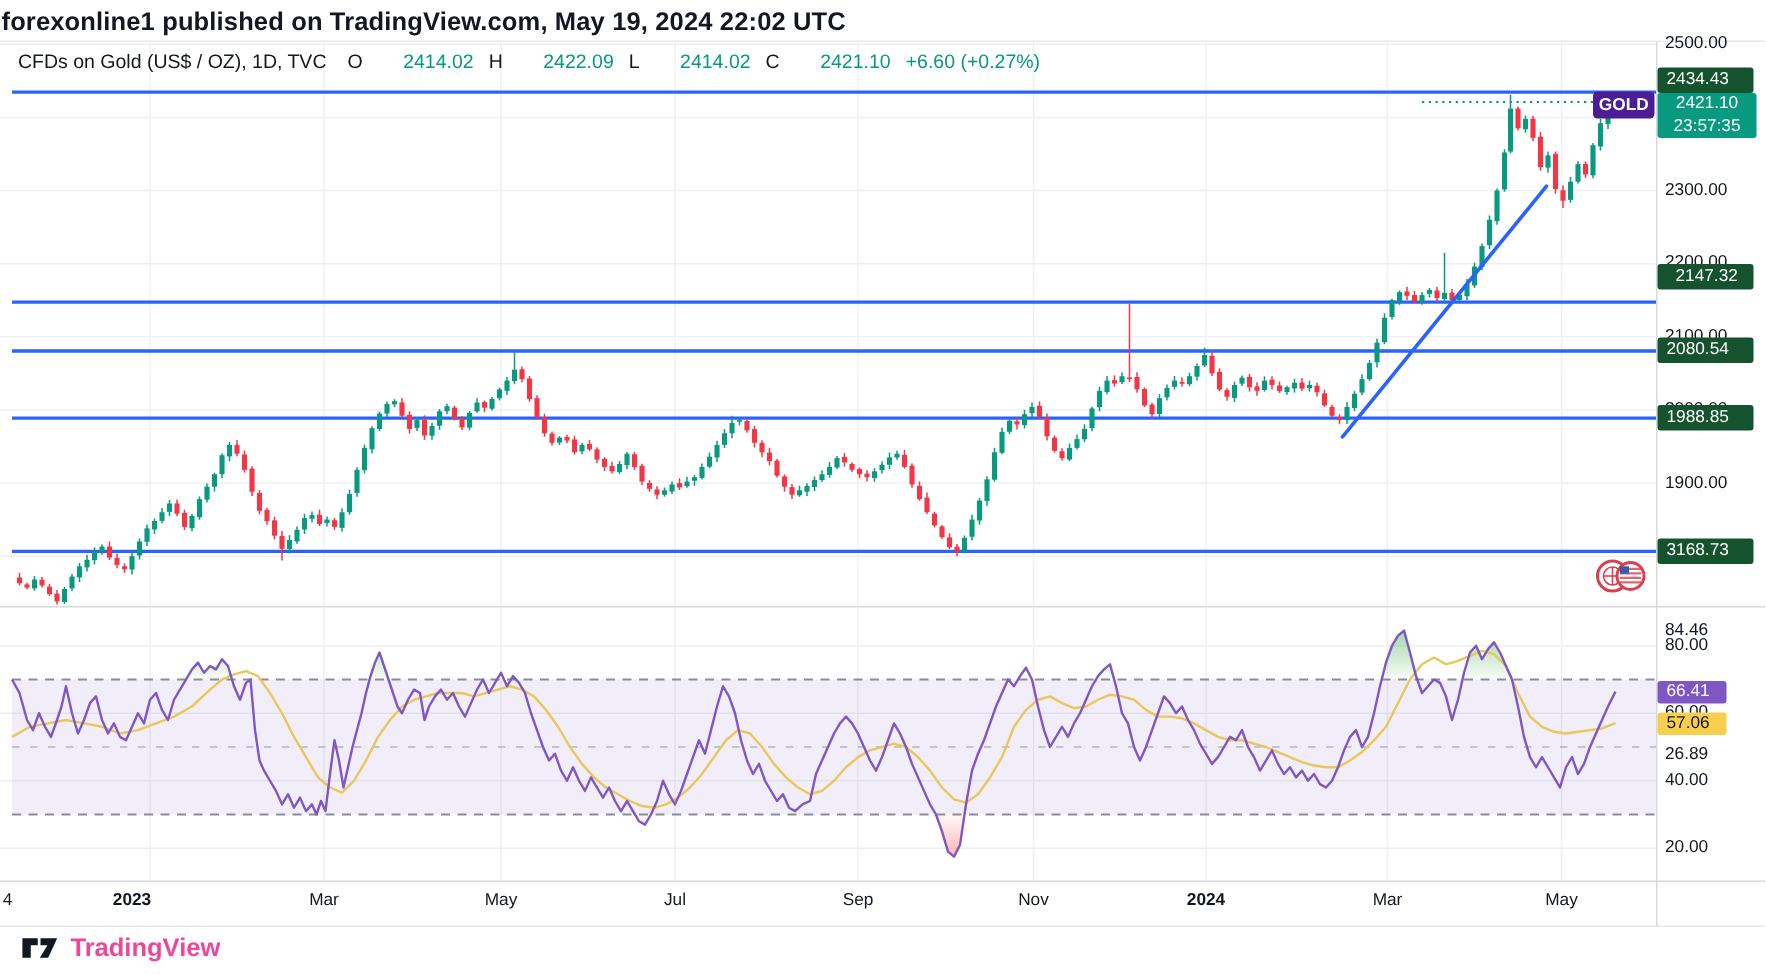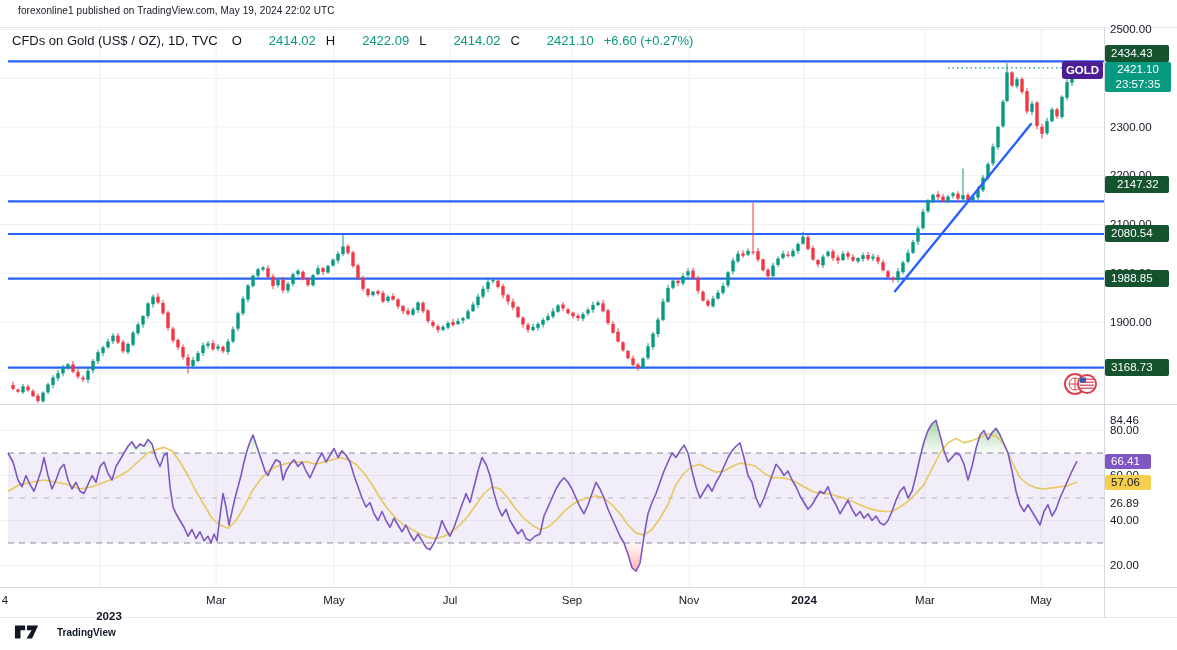--- a/index.html
+++ b/index.html
@@ -1,19 +1,19 @@
 <!DOCTYPE html>
 <html><head>
 <meta charset="utf-8">
 <style>
   html,body{margin:0;padding:0;background:#fff;}
   .wrap{position:relative;width:1177px;height:650px;background:#fff;overflow:hidden;
         font-family:"Liberation Sans",sans-serif;color:#131722;}
   .abs{position:absolute;}
-  .pub{left:18px;top:5px;font-size:10px;font-weight:400;letter-spacing:.1px;z-index:6;}
+  .pub{left:1px;top:5px;font-size:17px;font-weight:700;letter-spacing:.1px;z-index:6;}
   .legend{left:12px;top:33px;font-size:13px;z-index:6;white-space:nowrap;}
   .legend .sym{margin-right:14px;}
   .ohlc-item{margin-right:10px;}
   .ohlc-item b{font-weight:400;color:#131722;}
   .ohlc-item span{color:#089981;padding-left:27px;}
   .chg{color:#089981;}
   .rsi-legend{left:12px;top:407px;font-size:12px;z-index:6;white-space:nowrap;}
   .rsiv{color:#7E57C2;margin-left:10px;}
   .smav{color:#cfa93f;margin-left:8px;}
   .slot{color:#434651;margin-left:17px;font-size:12.5px;}
@@ -22,21 +22,21 @@
           font-size:11.5px;padding-left:6px;border-radius:2px;z-index:3;box-sizing:border-box;}
   .rlabel{left:1105px;width:46px;height:15px;line-height:15px;font-size:11.5px;padding-left:6px;
           border-radius:2px;z-index:3;box-sizing:border-box;}
   .curlbl{left:1105px;top:62px;width:66px;height:30px;background:#089981;color:#fff;border-radius:2px;
           font-size:11.5px;text-align:center;z-index:4;line-height:15px;}
   .goldlbl{left:1062px;top:61px;width:41px;height:18px;line-height:18px;background:#4c1d95;color:#fff;
            border-radius:3px;font-size:11.5px;font-weight:700;text-align:center;z-index:4;}
   .tlabel{top:594px;font-size:11.5px;color:#131722;transform:translateX(-50%);z-index:2;}
   .tlabel.bold{font-weight:700;}
   .footer{left:14px;top:622px;display:flex;align-items:center;z-index:6;}
-  .footer .brand{margin-left:17px;font-size:10px;font-weight:600;color:#0f172a;}
+  .footer .brand{margin-left:7px;font-size:17px;font-weight:600;color:#ec4899;}
   svg#chart-svg{position:absolute;left:0;top:0;z-index:1;}
 </style>
 </head>
 <body>
 
 <div class="wrap">
 
   <svg id="chart-svg" width="1177" height="650">
       <defs>
         <clipPath id="clipPrice">
@@ -572,21 +572,21 @@
       <div class="abs ptick" style="top: 424px;">80.00</div>
       <div class="abs ptick" style="top: 469px;">60.00</div>
       <div class="abs ptick" style="top: 497.283px;">26.89</div>
       <div class="abs ptick" style="top: 514px;">40.00</div>
       <div class="abs ptick" style="top: 559px;">20.00</div>
       <div class="abs rlabel" style="top: 453.577px; background: rgb(126, 87, 194); color: rgb(255, 255, 255);">66.41</div>
       <div class="abs rlabel" style="top: 474.615px; background: rgb(245, 207, 77); color: rgb(19, 23, 34);">57.06</div>
     </div>
   <div id="taxis">
       <div class="abs tlabel" style="left: 5px;">4</div>
-      <div class="abs tlabel bold" style="left: 109px; margin-top: 16px;">2023</div>
+      <div class="abs tlabel bold" style="left: 88px;">2023</div>
       <div class="abs tlabel" style="left: 216px;">Mar</div>
       <div class="abs tlabel" style="left: 334px;">May</div>
       <div class="abs tlabel" style="left: 450px;">Jul</div>
       <div class="abs tlabel" style="left: 572px;">Sep</div>
       <div class="abs tlabel" style="left: 689px;">Nov</div>
       <div class="abs tlabel bold" style="left: 804px;">2024</div>
       <div class="abs tlabel" style="left: 925px;">Mar</div>
       <div class="abs tlabel" style="left: 1041px;">May</div>
     </div>
 

